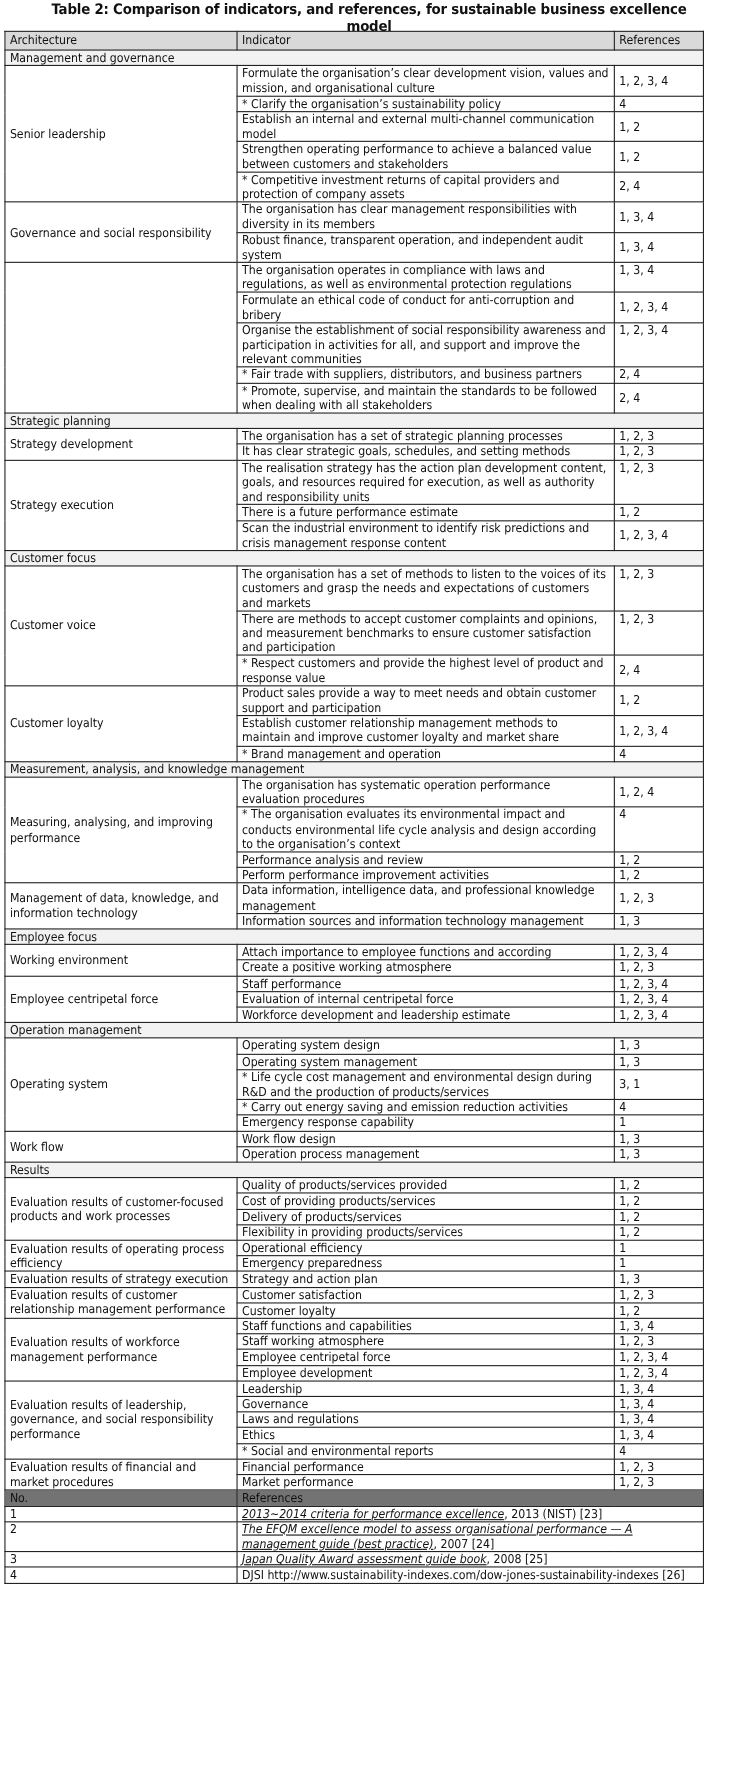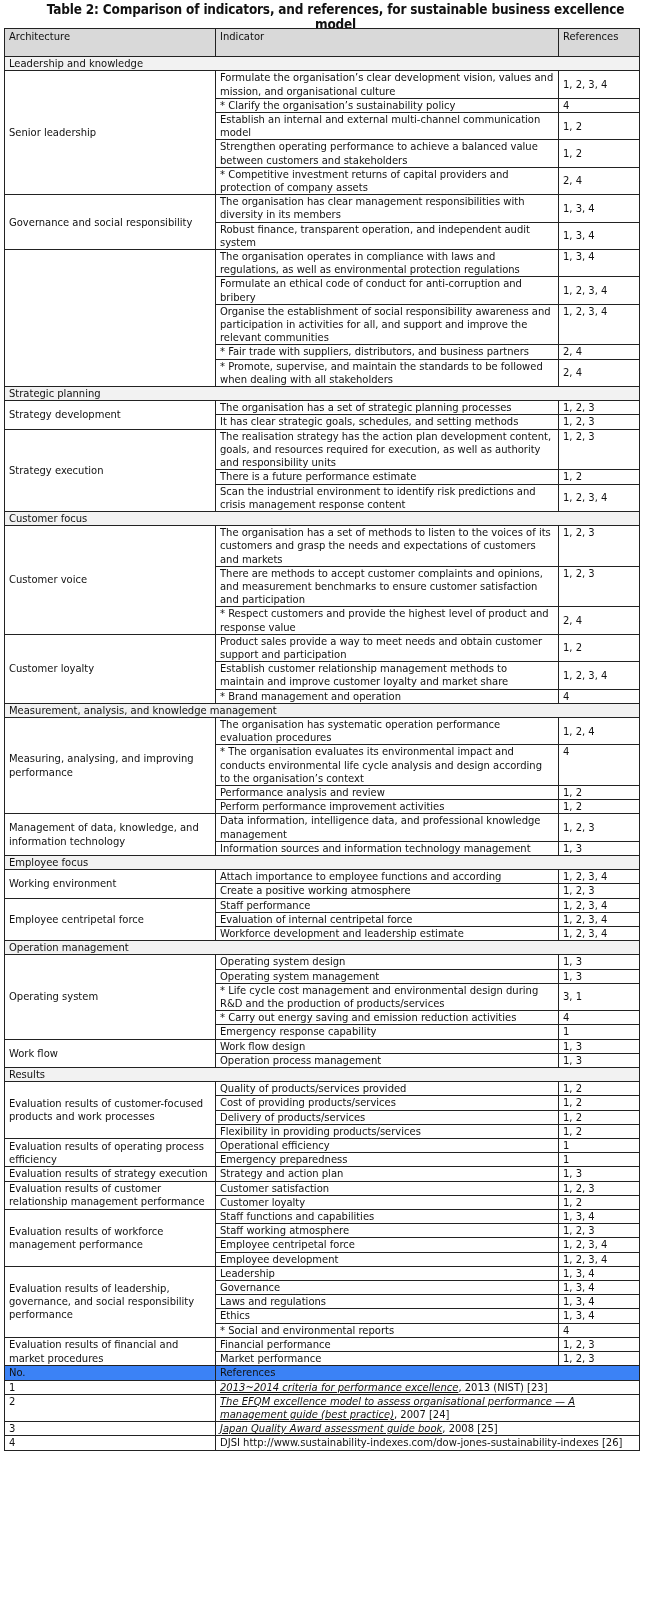--- a/index.html
+++ b/index.html
@@ -1,26 +1,26 @@
 <!DOCTYPE html>
 <html><head>
 <meta charset="utf-8">
 <style>
   html, body { margin: 0; padding: 0; background: #ffffff; }
   body { width: 671px; height: 1620px; overflow: hidden; font-family: "DejaVu Sans Condensed", "DejaVu Sans", "Liberation Sans", sans-serif; color: #111; }
   .caption { position: absolute; left: 0; top: 2px; width: 671px; text-align: center; font-weight: bold; font-size: 13.2px; font-family: "DejaVu Sans", "Liberation Sans", sans-serif; letter-spacing: -0.2px; transform: scaleX(0.92); transform-origin: center; }
   table { position: absolute; left: 4px; top: 28px; width: 635px; border-collapse: collapse; table-layout: fixed; font-size: 11.1px; line-height: 13.2px; }
   col.c1 { width: 211px; } col.c2 { width: 343px; } col.c3 { width: 81px; }
   td, th { border: 1px solid #222; padding: 0 4px; vertical-align: top; text-align: left; font-weight: normal; }
-  th { background: #d9d9d9; padding-top: 1px; padding-bottom: 13px; }
+  th { background: #d9d9d9; padding-top: 1px; padding-bottom: 2px; }
   tr.section td { background: #f2f2f2; }
   td.arch { vertical-align: middle; }
   td.ref { vertical-align: middle; }
   td.ref.top { vertical-align: top; }
-  tr.refhead td { background: #3b82f6; }
+  tr.refhead td { background: #737373; }
   .ital { font-style: italic; text-decoration: underline; }
 </style>
 </head>
 <body>
 
 <div class="caption">Table 2: Comparison of indicators, and references, for sustainable business excellence model</div>
 
 <table>
   <colgroup>
       <col class="c1">
@@ -29,21 +29,21 @@
     </colgroup>
   <thead>
     <tr>
       <th>Architecture</th>
       <th>Indicator</th>
       <th>References</th>
     </tr>
   </thead>
   <tbody id="tbody">
       <tr class="section">
-        <td colspan="3">Leadership and knowledge</td>
+        <td colspan="3">Management and governance</td>
       </tr>
       <tr>
         <td class="arch" rowspan="5">Senior leadership</td>
         <td>Formulate the organisation’s clear development vision, values and mission, and organisational culture</td>
         <td class="ref">1, 2, 3, 4</td>
       </tr>
       <tr>
         <td>* Clarify the organisation’s sustainability policy</td>
         <td class="ref">4</td>
       </tr>

